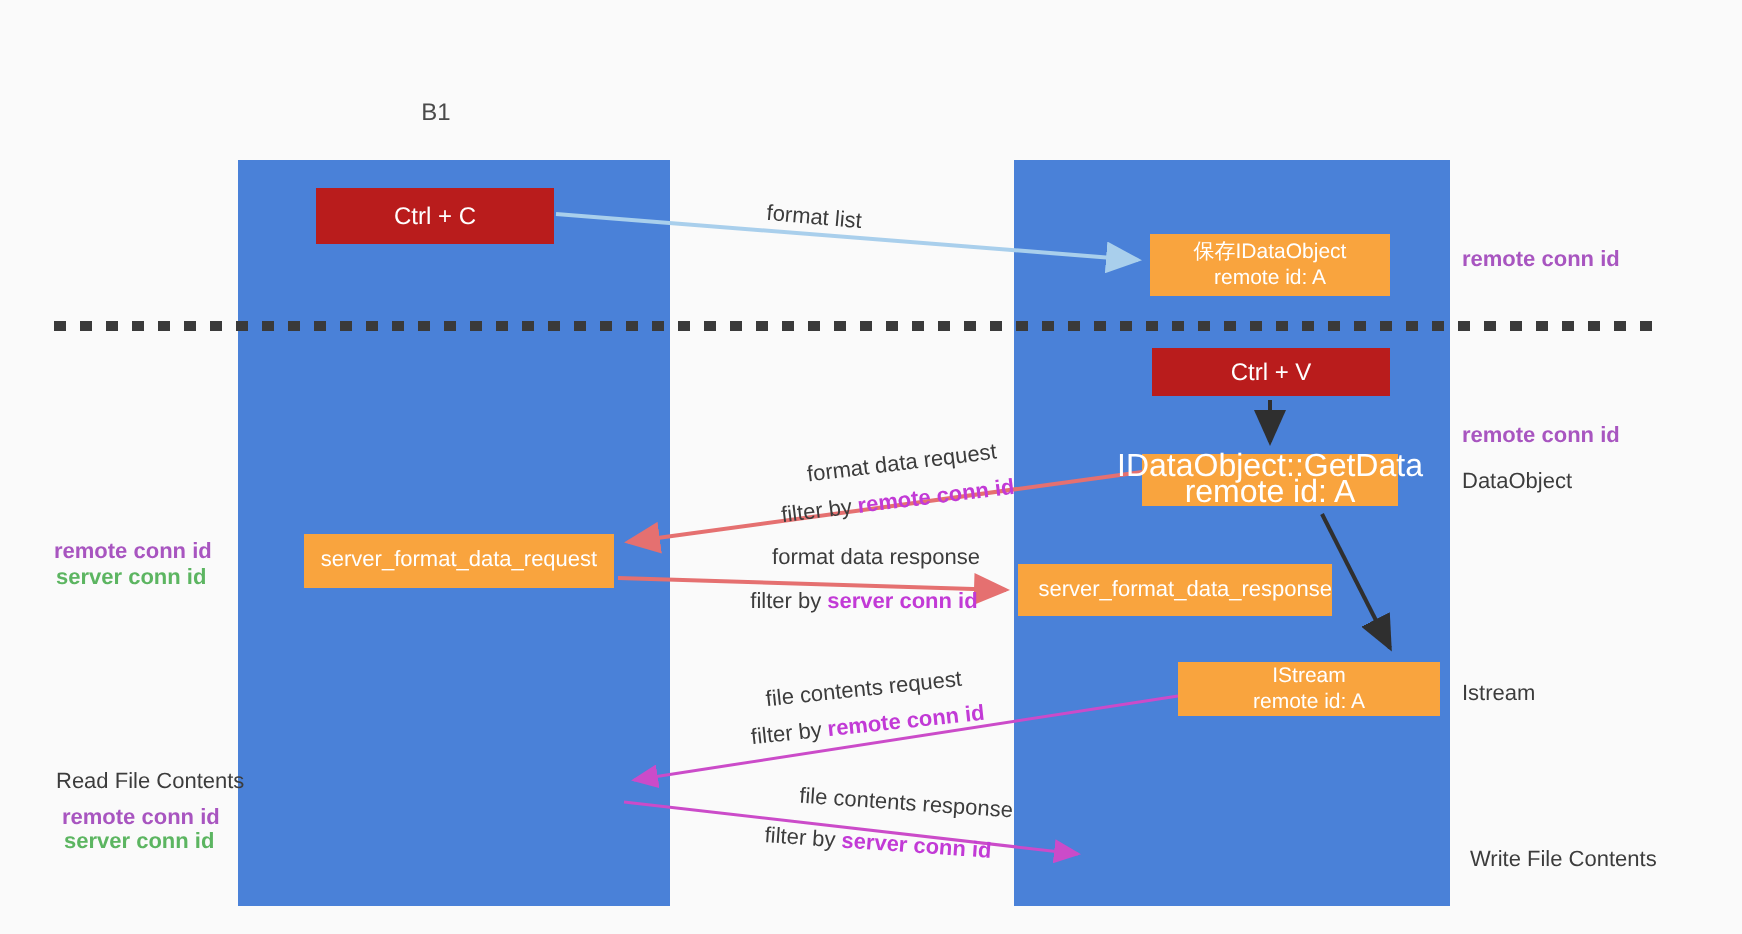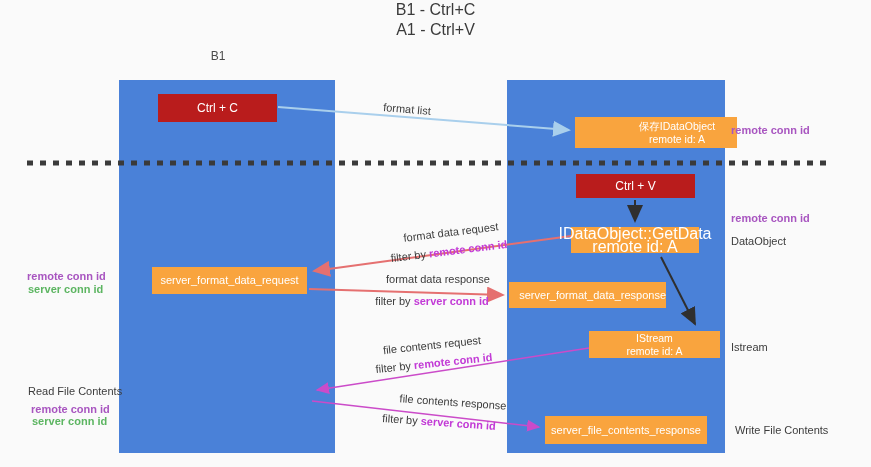--- a/index.html
+++ b/index.html
@@ -35,24 +35,20 @@
   .bold-purple  { color:#a855c0; font-weight:bold; }
   .bold-green   { color:#5cb561; font-weight:bold; }
   .bold-magenta { color:#c23ad6; font-weight:bold; }
   .fb { margin-right:3px; }
 </style>
 </head>
 <body>
 
 <div class="stage">
 
-  <div class="title">
-    <div>B1 - Ctrl+C</div>
-    <div>A1 - Ctrl+V</div>
-  </div>
 
   <div class="col-header" style="left:148px; top:50px;">
     <div>B1</div>
   </div>
 
   <div class="column" style="left:119px; width:216px;"></div>
   <div class="column" style="left:507px; width:218px;"></div>
 
   <svg class="overlay" width="871" height="467">
     <defs>
@@ -84,21 +80,21 @@
 
     <line x1="589" y1="348" x2="317" y2="390" stroke="#cb4bc9" stroke-width="1.5" marker-end="url(#mk-magenta)"></line>
 
     <line x1="312" y1="401" x2="539" y2="427" stroke="#cb4bc9" stroke-width="1.5" marker-end="url(#mk-magenta)"></line>
   </svg>
 
   <div class="node green" style="left:158px; top:94px; width:119px; height:28px;">
     <div>Ctrl + C</div>
   </div>
 
-  <div class="node" style="left:575px; top:117px; width:120px; height:31px; font-size:10.5px;padding-left:42px;">
+  <div class="node" style="left:575px; top:117px; width:120px; height:31px; font-size:10.5px;">
     <div>保存IDataObject</div>
     <div>remote id: A</div>
   </div>
 
   <div class="node green" style="left:576px; top:174px; width:119px; height:24px;">
     <div>Ctrl + V</div>
   </div>
 
   <div class="node" style="left:571px; top:227px; width:128px; height:26px; font-size:16px;">
     <div>IDataObject::GetData</div>
@@ -112,23 +108,20 @@
   <div class="node" style="left:509px; top:282px; width:157px; height:26px;align-items:flex-end;">
     <div>server_format_data_response</div>
   </div>
 
   <div class="node" style="left:589px; top:331px; width:131px; height:27px; font-size:10.5px;">
     <div>IStream</div>
     <div>remote id: A</div>
   </div>
 
 
-  <div class="node" style="left:545px; top:416px; width:162px; height:28px;">
-    <div>server_file_contents_response</div>
-  </div>
 
   <div class="side bold-purple" style="left:731px; top:124px;">remote conn id</div>
   <div class="side bold-purple" style="left:731px; top:212px;">remote conn id</div>
   <div class="side" style="left:731px; top:235px;">DataObject</div>
   <div class="side" style="left:731px; top:341px;">Istream</div>
   <div class="side" style="left:735px; top:424px;">Write File Contents</div>
 
   <div class="side bold-purple" style="left:27px; top:270px;">remote conn id</div>
   <div class="side bold-green" style="left:28px; top:283px;">server conn id</div>
   <div class="side" style="left:28px; top:385px;">Read File Contents</div>

